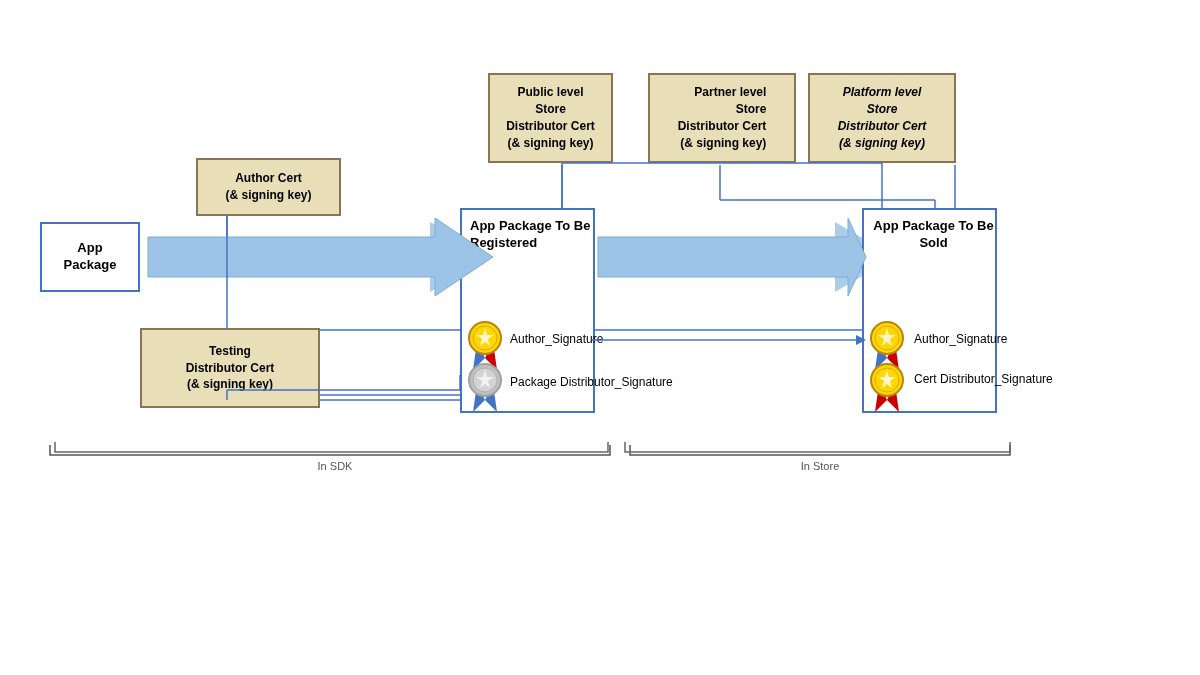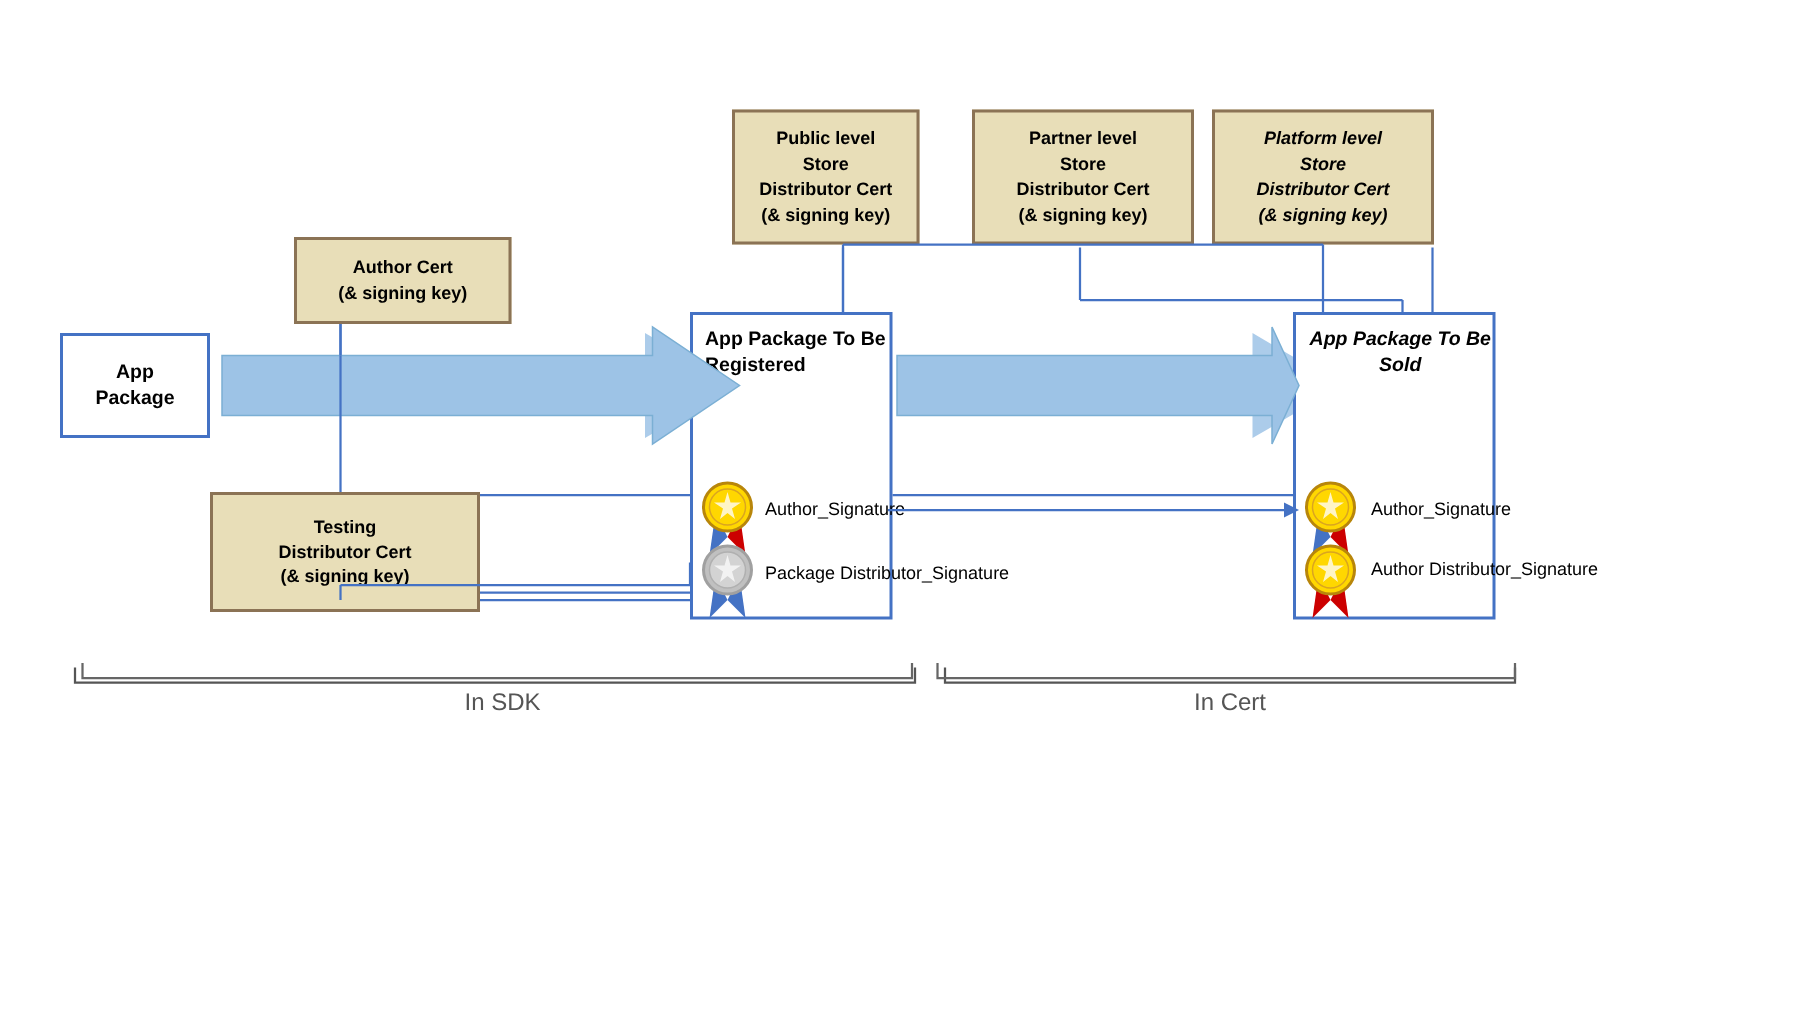--- a/index.html
+++ b/index.html
@@ -61,21 +61,21 @@
     
     .sig-text {
       position: absolute;
       font-size: 12px;
       color: #000;
     }
 
     
     .bracket-label {
       position: absolute;
-      font-size: 16px;
+      font-size: 11px;
       color: #555;
       text-align: center;
     }
   </style>
 </head>
 <body>
 
 <div class="diagram-container">
 
   <svg class="lines-svg">
@@ -129,42 +129,42 @@
   </div>
 
   <div class="box-tan" style="left:488px; top:73px; width:125px; height:90px;">
     <span style="white-space:pre-line;">Public level
 Store
 Distributor Cert
 (&amp; signing key)</span>
   </div>
 
   <div class="box-tan" style="left:648px; top:73px; width:148px; height:90px;">
-    <span style="white-space:pre-line;">Partner level
+    <span style="white-space:pre-line;text-align:right;">Partner level
 Store
 Distributor Cert
 (&amp; signing key)</span>
   </div>
 
   <div class="box-tan" style="left:808px; top:73px; width:148px; height:90px;">
     <span style="white-space:pre-line;font-style:italic;">Platform level
 Store
 Distributor Cert
 (&amp; signing key)</span>
   </div>
 
   <div class="box" style="left:460px; top:208px; width:135px; height:205px; align-items:flex-start; padding-top:8px; padding-left:8px; flex-direction:column; justify-content:flex-start;">
     <span style="font-size:13px; font-weight:bold; text-align:left; width:100%; display:block; margin-bottom:8px;">App
 Package
 To Be
 Registered</span>
   </div>
 
   <div class="box" style="left:862px; top:208px; width:135px; height:205px; align-items:flex-start; padding-top:8px; padding-left:8px; flex-direction:column; justify-content:flex-start;">
-    <span style="font-size:13px; font-weight:bold; text-align:center; width:100%; display:block; margin-bottom:8px;font-style:italic;">App
+    <span style="font-size:13px; font-weight:bold; text-align:center; width:100%; display:block; margin-bottom:8px;">App
 Package
 To Be
 Sold</span>
   </div>
 
   <svg style="position:absolute; left:465px; top:320px; width:40px; height:50px;" viewBox="0 0 40 50">
 
     <polygon points="12,22 8,50 20,38" fill="#4472C4"></polygon>
 
     <polygon points="28,22 32,50 20,38" fill="#C00"></polygon>
@@ -206,28 +206,28 @@
   <div class="sig-text" style="left:510px; top:332px;">
     <span>Author_Signature</span>
   </div>
   <div class="sig-text" style="left:510px; top:375px;">
     <span>Package Distributor_Signature</span>
   </div>
   <div class="sig-text" style="left:914px; top:332px;">
     <span>Author_Signature</span>
   </div>
   <div class="sig-text" style="left:914px; top:372px;">
-    <span>Author Distributor_Signature</span>
+    <span>Cert Distributor_Signature</span>
   </div>
 
   <div class="bracket-label" style="left:50px; top:460px; width:570px; text-align:center;">
     <span>In SDK</span>
   </div>
   <div class="bracket-label" style="left:630px; top:460px; width:380px; text-align:center;">
-    <span>In Cert</span>
+    <span>In Store</span>
   </div>
 
   <svg class="lines-svg" style="z-index:2;">
 
     <polygon points="148,237 435,237 435,218 493,257 435,296 435,277 148,277" fill="#9DC3E6" stroke="#7BAFD4" stroke-width="1"></polygon>
 
     <polygon points="598,237 848,237 848,218 866,257 848,296 848,277 598,277" fill="#9DC3E6" stroke="#7BAFD4" stroke-width="1"></polygon>
 
     <line x1="227" y1="216" x2="227" y2="237" stroke="#4472C4" stroke-width="1.5"></line>
 

